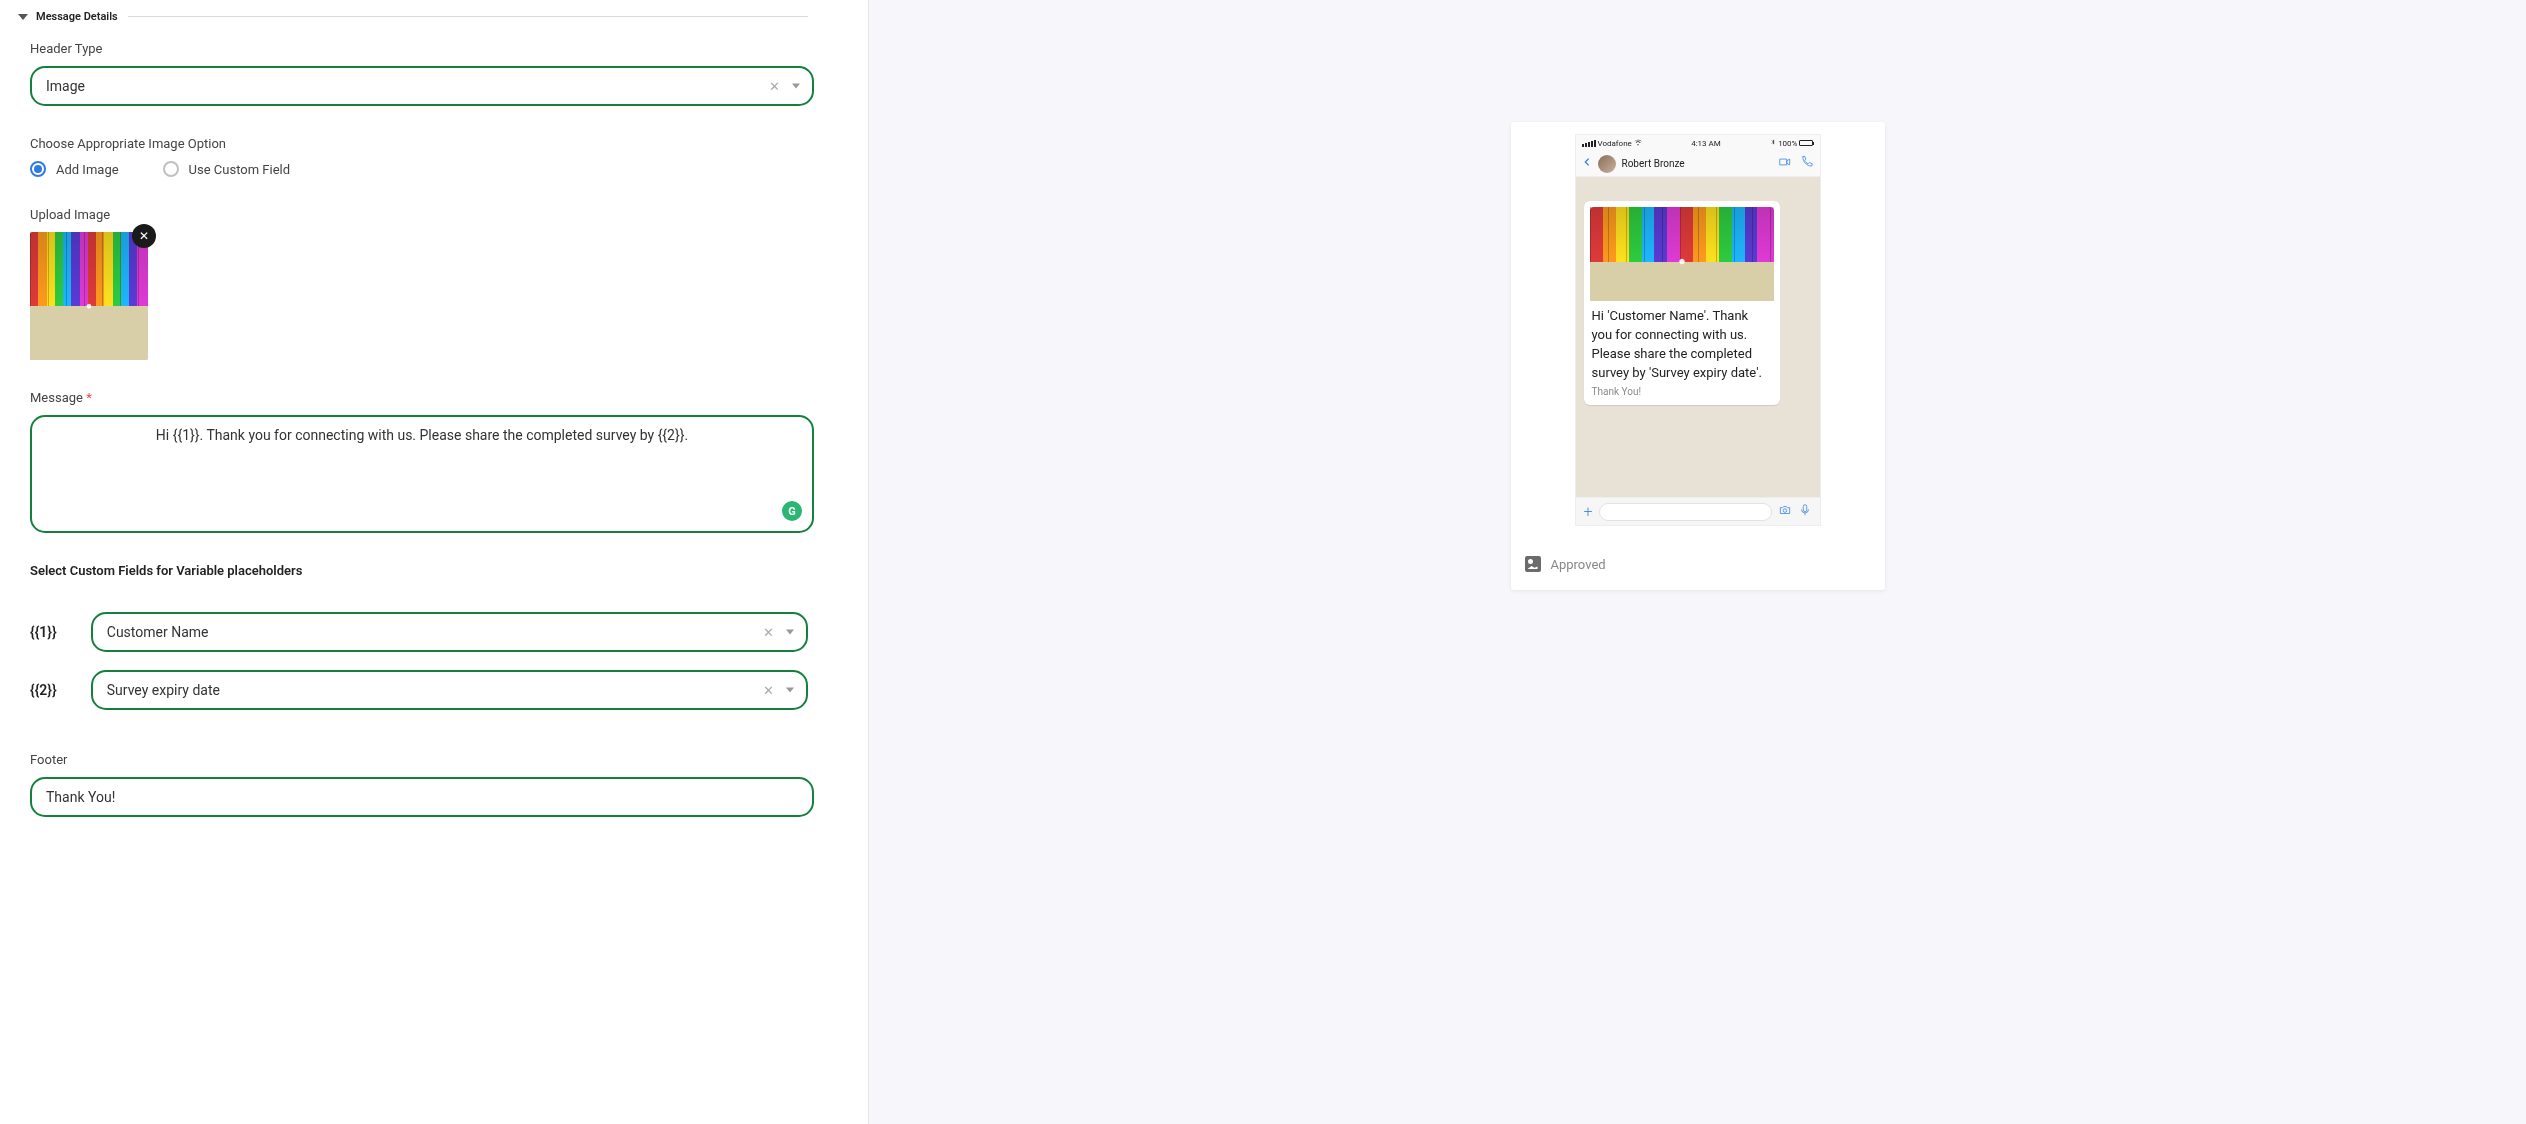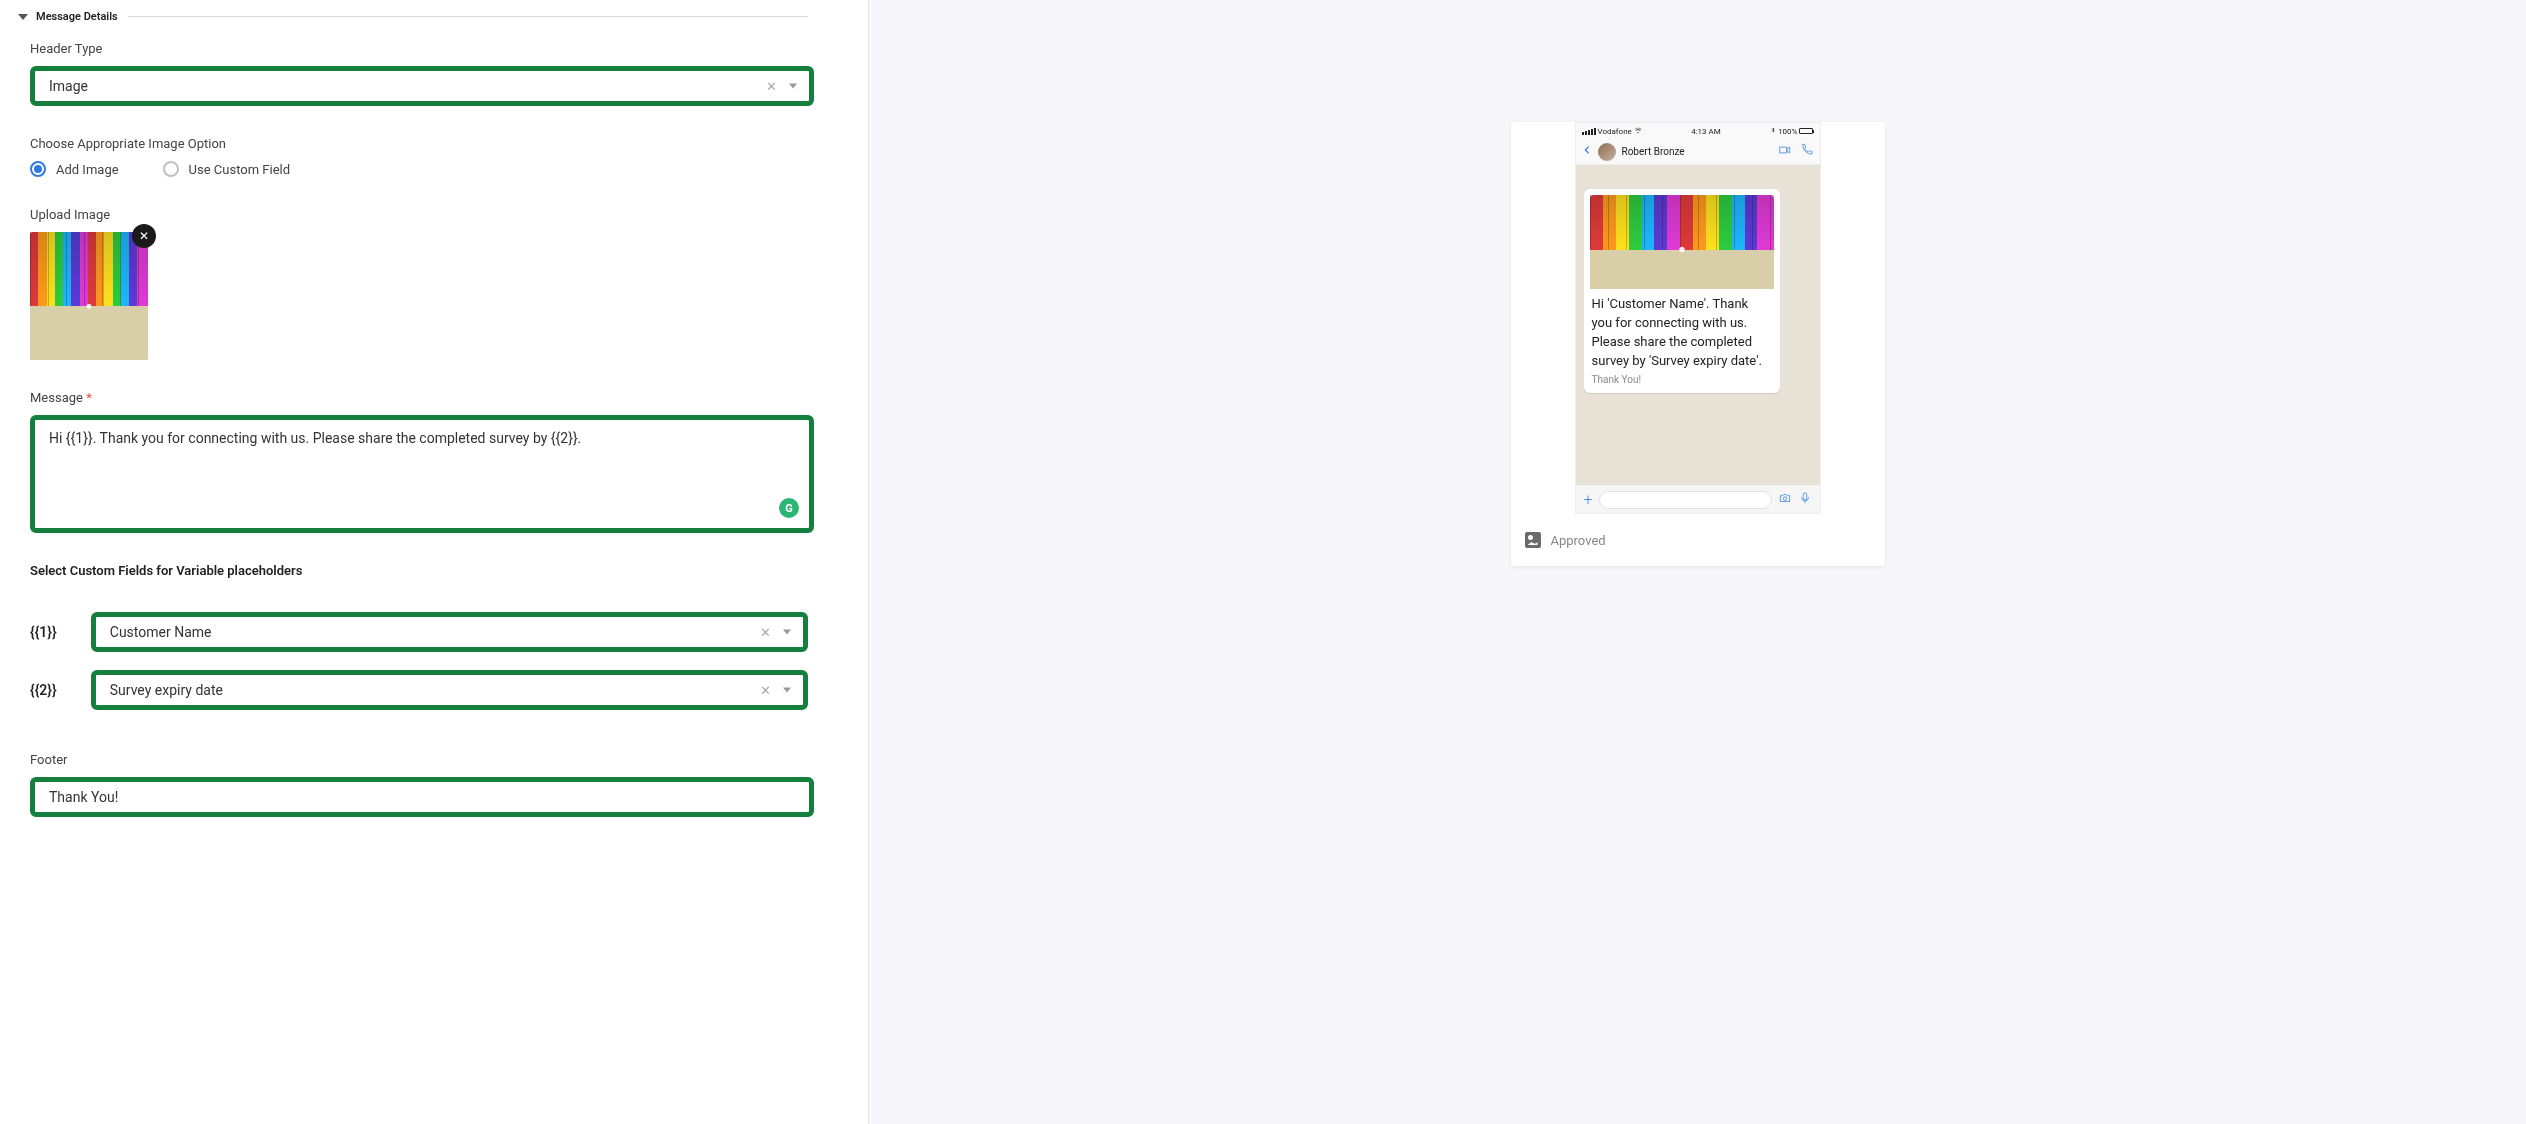--- a/index.html
+++ b/index.html
@@ -63,26 +63,27 @@
   .field-label.bold {
     font-weight: 600;
     color: #222;
     margin-left: 12px;
   }
   .req { color: #e74c3c; }
 
   .select-box, .text-input, .textarea-box {
     width: 784px;
     margin-left: 12px;
-    border: 5px solid #15803d;
-    border-radius: 6px;
+    border: 2px solid #15803d;
+    border-radius: 15px;
     background: #fff;
     font-size: 14px;
     color: #333;
     position: relative;
+    text-align: center;
   }
   .select-box {
     height: 40px;
     display: flex;
     align-items: center;
     padding: 0 56px 0 14px;
   }
   .select-box .clear-x {
     position: absolute;
     right: 32px;
@@ -229,21 +230,21 @@
     width: 374px;
     background: #fff;
     border-radius: 3px;
     box-shadow: 0 1px 4px rgba(0,0,0,0.08);
     overflow: hidden;
   }
 
   
   .phone {
     width: 246px;
-    margin: 0 auto;
+    margin: 12px auto;
     border: 1px solid #eee;
     background: #fff;
   }
   .status-bar {
     height: 16px;
     background: #f9f9f9;
     display: flex;
     align-items: center;
     justify-content: space-between;
     padding: 0 6px;

